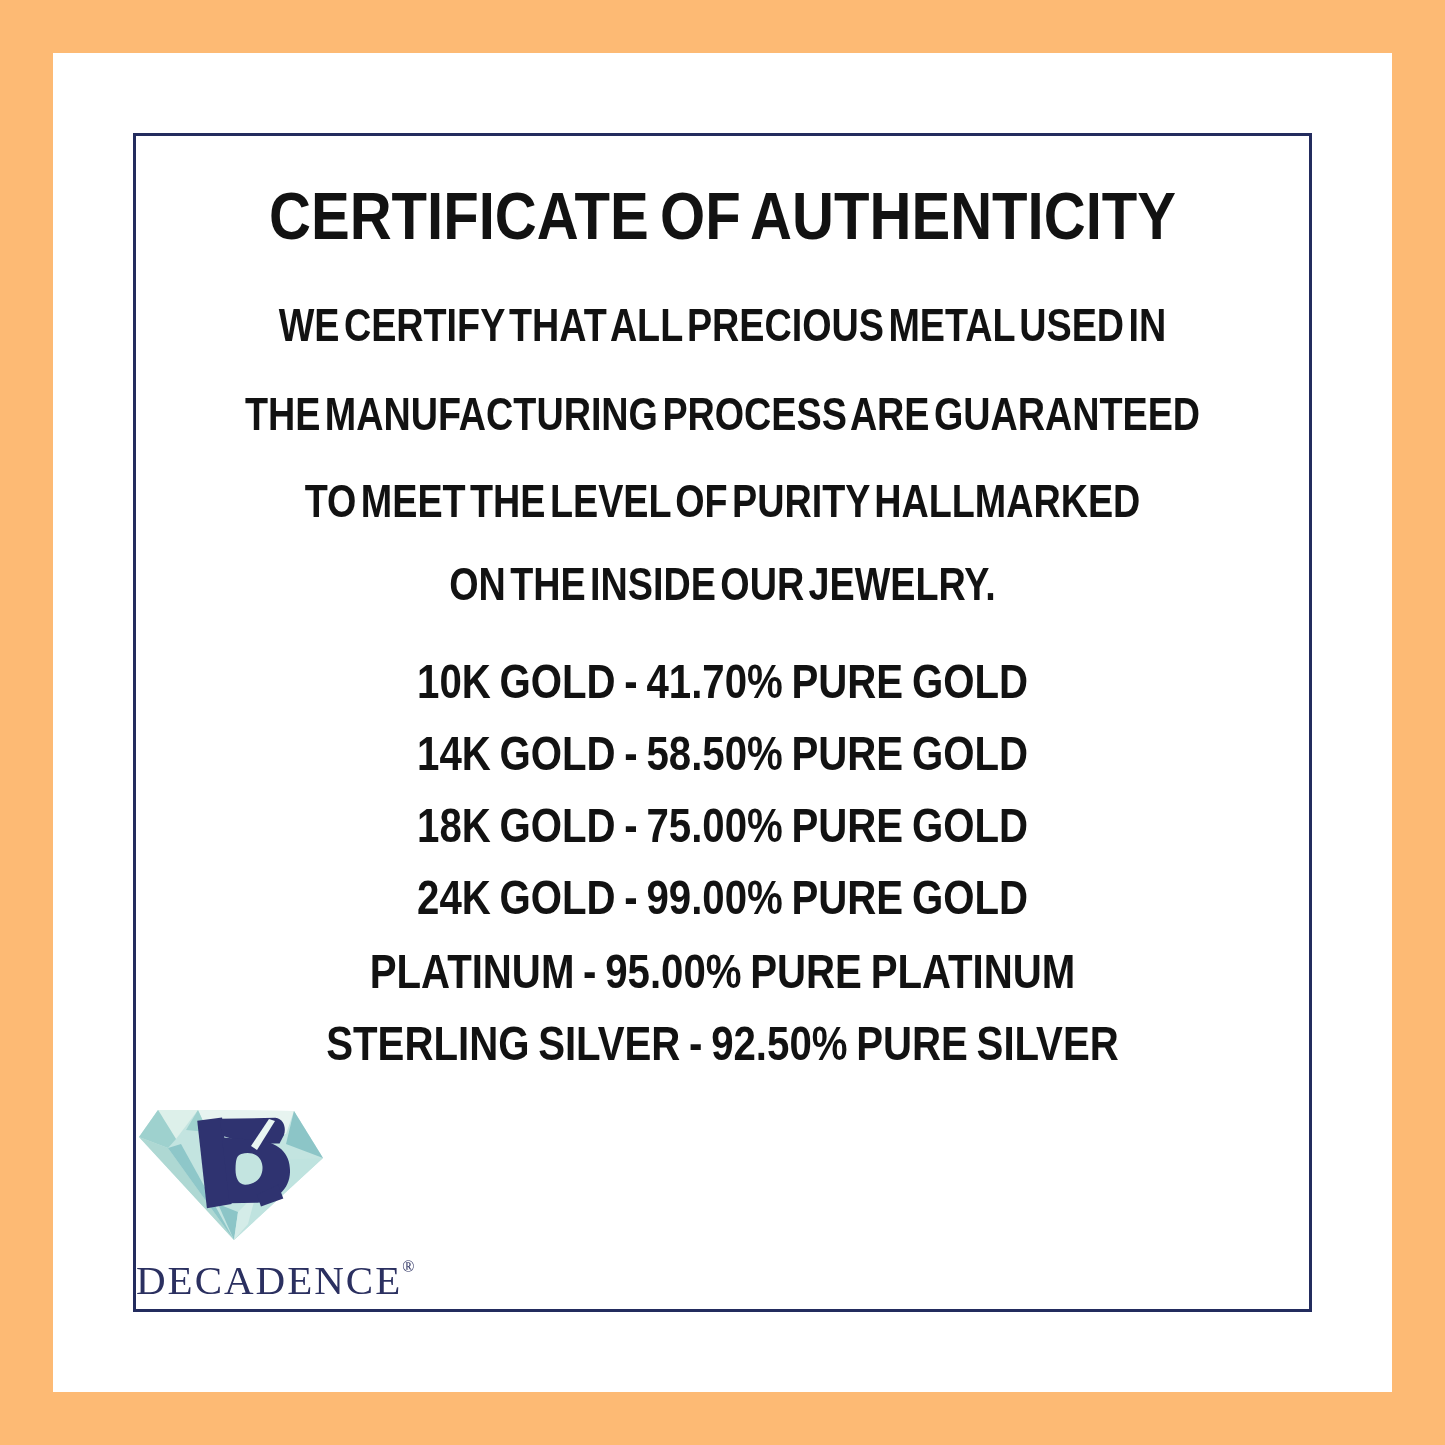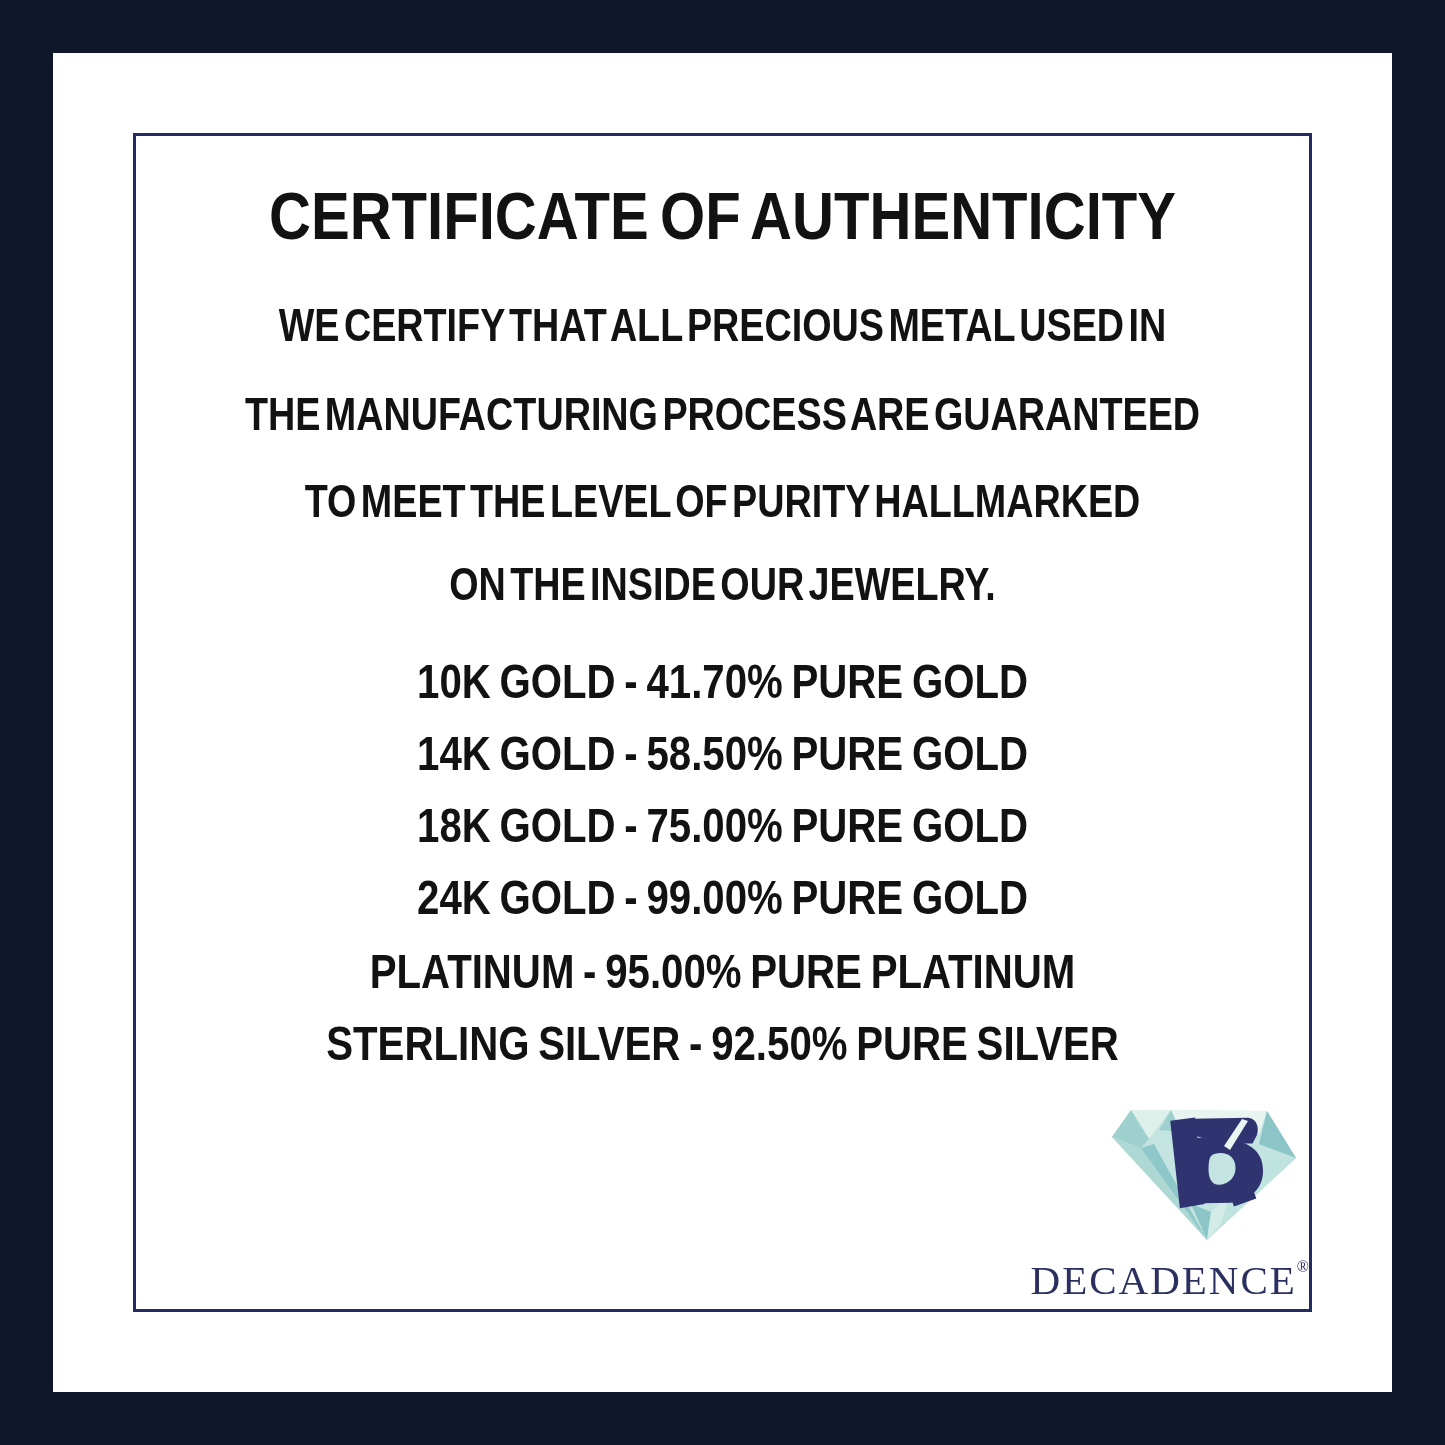--- a/index.html
+++ b/index.html
@@ -8,21 +8,21 @@
     width: 1445px;
     height: 1445px;
     overflow: hidden;
     background: #232c5e;
     font-family: "Liberation Sans", sans-serif;
   }
   .page {
     position: relative;
     width: 1445px;
     height: 1445px;
-    background: #0f172a;
+    background: #fdba74;
   }
   .sheet {
     position: absolute;
     left: 53px; top: 53px; right: 53px; bottom: 53px;
     background: #ffffff;
   }
   .frame {
     position: absolute;
     left: 80px; top: 80px; right: 80px; bottom: 80px;
     border: 3px solid #232c5e;
@@ -68,21 +68,21 @@
   .purity-2 { top: 665px; }
   .purity-3 { top: 737px; }
   .purity-4 { top: 811px; }
   .purity-5 { top: 883px; }
   .logo {
     position: absolute;
     left: 0; right: 0;
     top: 956px;
     display: flex;
     flex-direction: column;
-    align-items: flex-end;
+    align-items: flex-start;
   }
   .logo svg { display: block; }
   .brand {
     margin-top: 2px;
     font-family: "Liberation Serif", serif;
     font-size: 41px;
     line-height: 41px;
     color: #2b3060;
     letter-spacing: 2px;
     white-space: nowrap;

